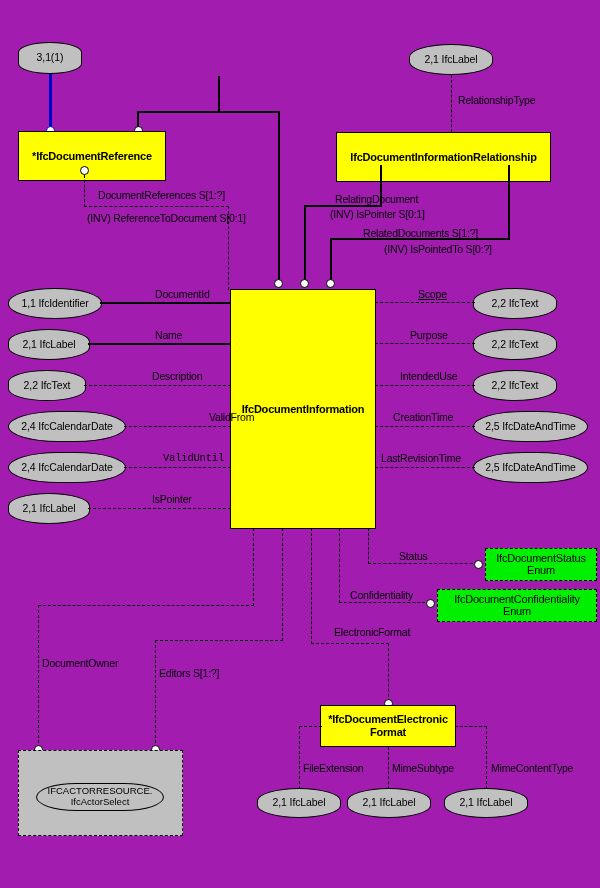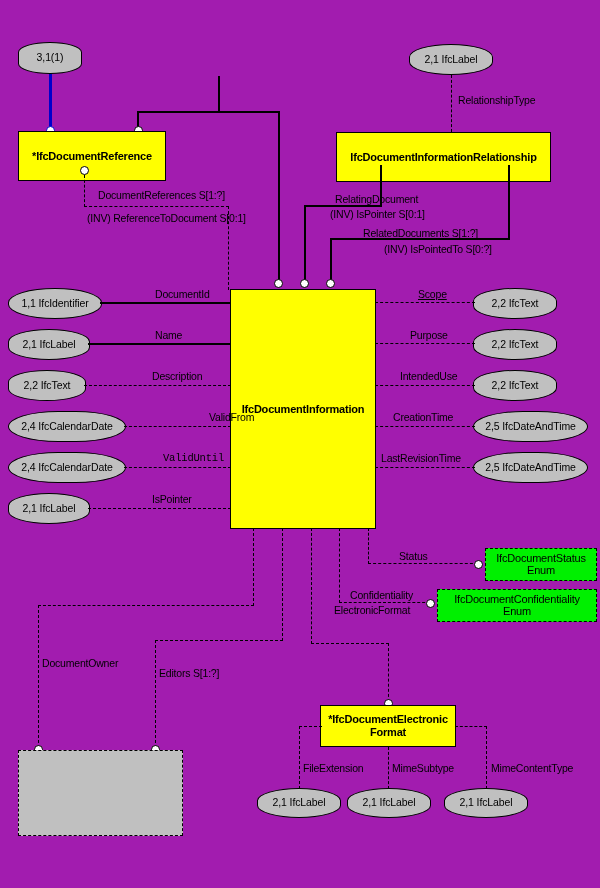--- a/index.html
+++ b/index.html
@@ -195,23 +195,29 @@
   <div class="dv" style="left:282px;top:528px;height:113px;"></div>
   <div class="dh" style="left:155px;top:640px;width:128px;"></div>
   <div class="dv" style="left:155px;top:640px;height:113px;"></div>
   <div class="circ" style="left:151px;top:745px;"></div>
   <div class="lab" style="left:159px;top:667px;">Editors  S[1:?]</div>
 
   <div class="dv" style="left:311px;top:528px;height:116px;"></div>
   <div class="dh" style="left:311px;top:643px;width:78px;"></div>
   <div class="dv" style="left:388px;top:643px;height:59px;"></div>
   <div class="circ" style="left:384px;top:699px;"></div>
-  <div class="lab" style="left:322px;top:604px;padding-left:12px;">ElectronicFormat</div>
+  <div class="lab" style="left:322px;top:626px;padding-left:12px;">ElectronicFormat</div>
 
   <div class="schemabox" style="position:absolute;left:18px;top:750px;width:163px;height:84px;"></div>
+  <div class="node" style="left:36px;top:783px;width:128px;height:28px;border:1.5px solid #000000;
+              border-radius:40px/50%;background:#c0c0c0;flex-direction:column;
+              font-size:9.5px;line-height:1.15;">
+    <span>IFCACTORRESOURCE.</span>
+    <span>IfcActorSelect</span>
+  </div>
 
   <div class="node entity" style="left:320px;top:705px;width:136px;height:42px;flex-direction:column;line-height:1.15;">
     <span>*IfcDocumentElectronic</span>
     <span>Format</span>
   </div>
 
   <div class="dh" style="left:299px;top:726px;width:23px;"></div>
   <div class="dv" style="left:299px;top:726px;height:63px;"></div>
   <div class="node capsule" style="left:257px;top:788px;width:84px;height:30px;">
     <span>2,1  IfcLabel</span>

